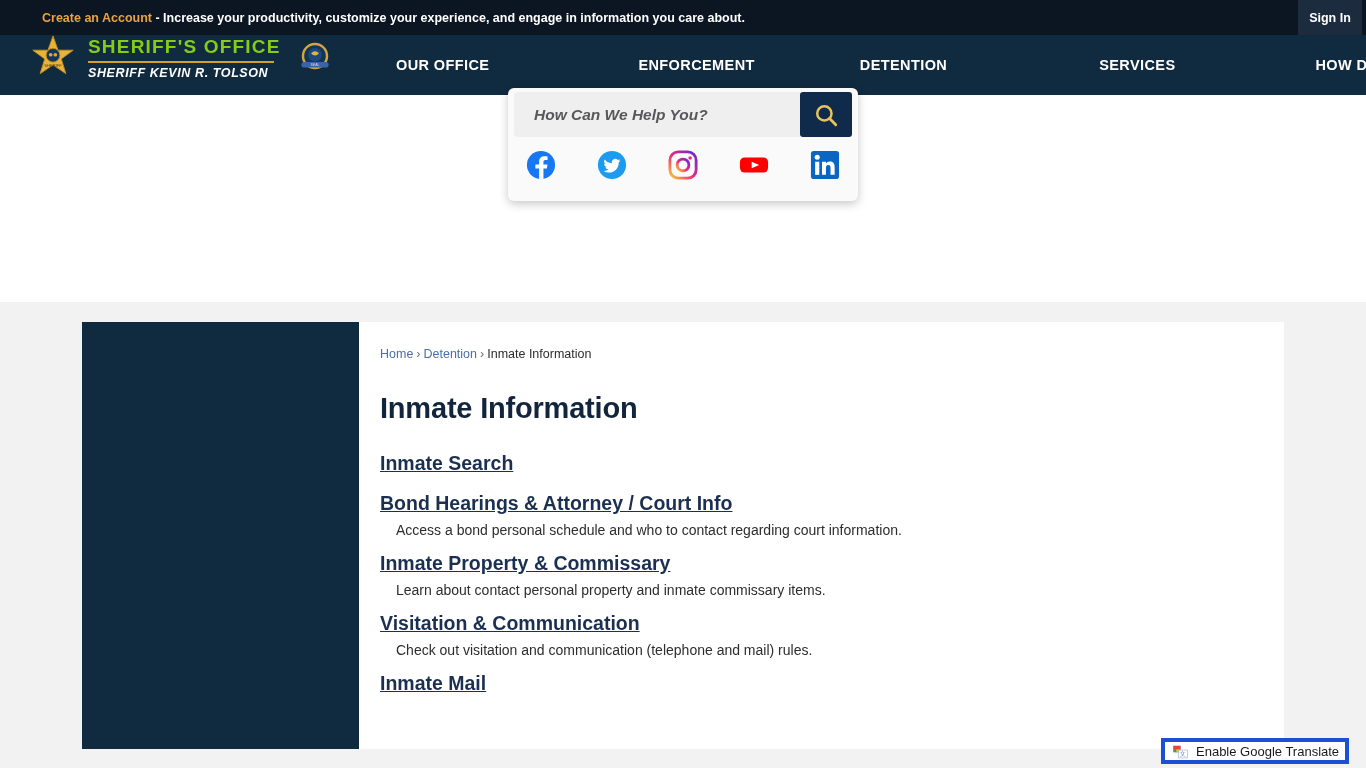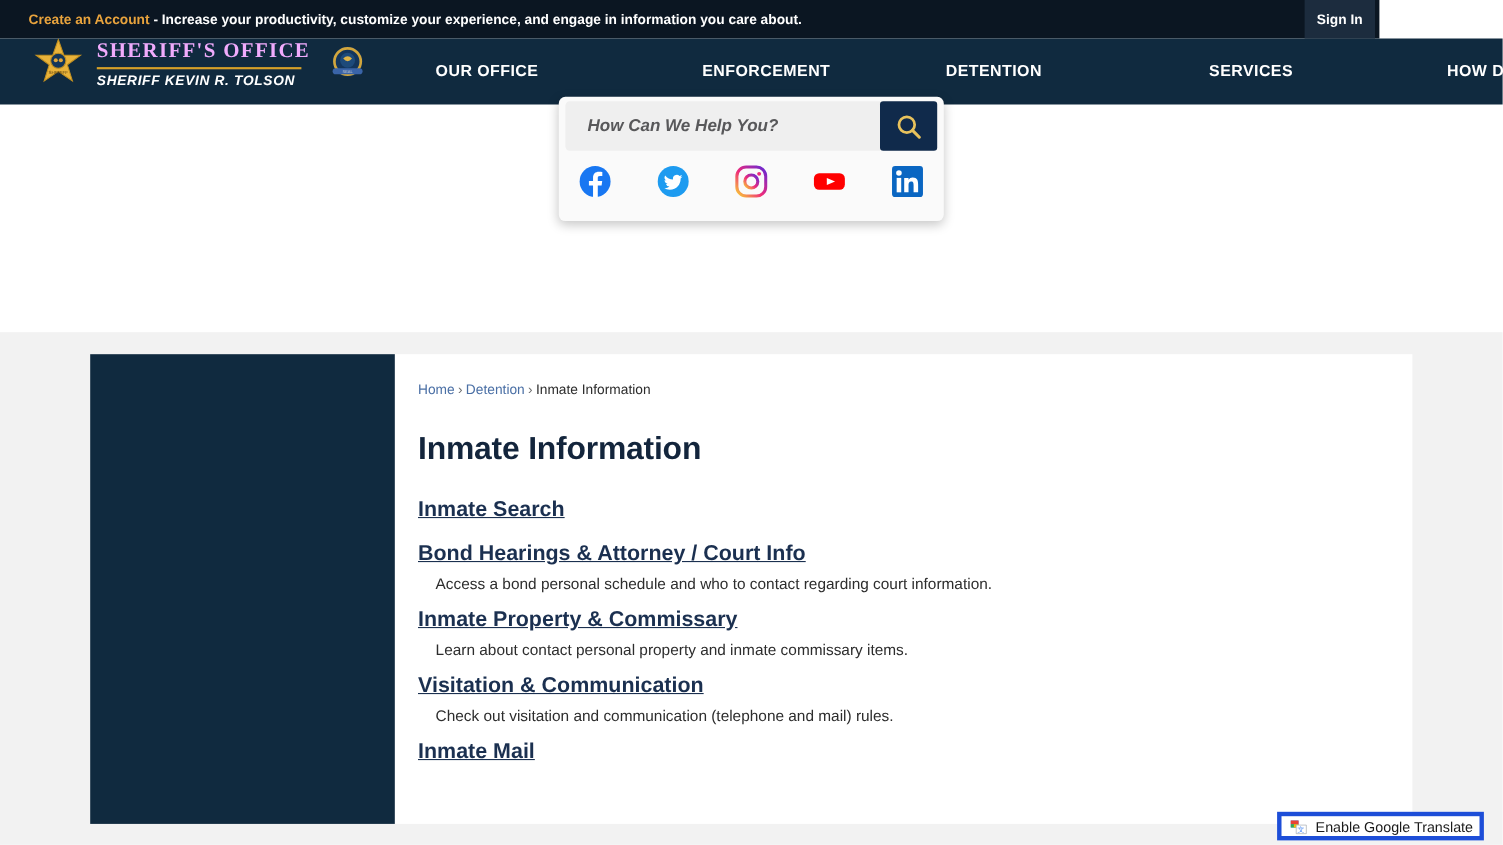--- a/index.html
+++ b/index.html
@@ -8,24 +8,25 @@
     height: 768px;
     overflow: hidden;
     font-family: "Liberation Sans", sans-serif;
     background: #ffffff;
   }
 
   
   .account-bar {
     position: absolute;
     top: 0; left: 0;
-    width: 1254px; height: 35px;
+    width: 1366px; height: 35px;
     background: #0b1622;
     display: flex;
     align-items: center;
+    padding-left: 16px;
   }
   .account-bar-text {
     margin-left: 26px;
     font-size: 12.5px;
     color: #ffffff;
     font-weight: bold;
     white-space: nowrap;
   }
   .account-bar-link {
     color: #e8a33d;
@@ -64,25 +65,24 @@
   .badge-star { width: 46px; height: 46px; }
   .brand-text {
     margin-left: 12px;
     display: flex;
     flex-direction: column;
     justify-content: center;
   }
   .brand-line1 {
     font-size: 19px;
     font-weight: bold;
-    color: #f0abfc;
+    color: #84cc16;
     letter-spacing: 1.2px;
     line-height: 22px;
     white-space: nowrap;
-    font-family: Liberation Serif, serif;
   }
   .brand-rule {
     height: 2px;
     background: #d4a029;
     margin: 3px 0 3px 0;
     width: 186px;
   }
   .brand-line2 {
     font-size: 12.5px;
     font-weight: bold;

